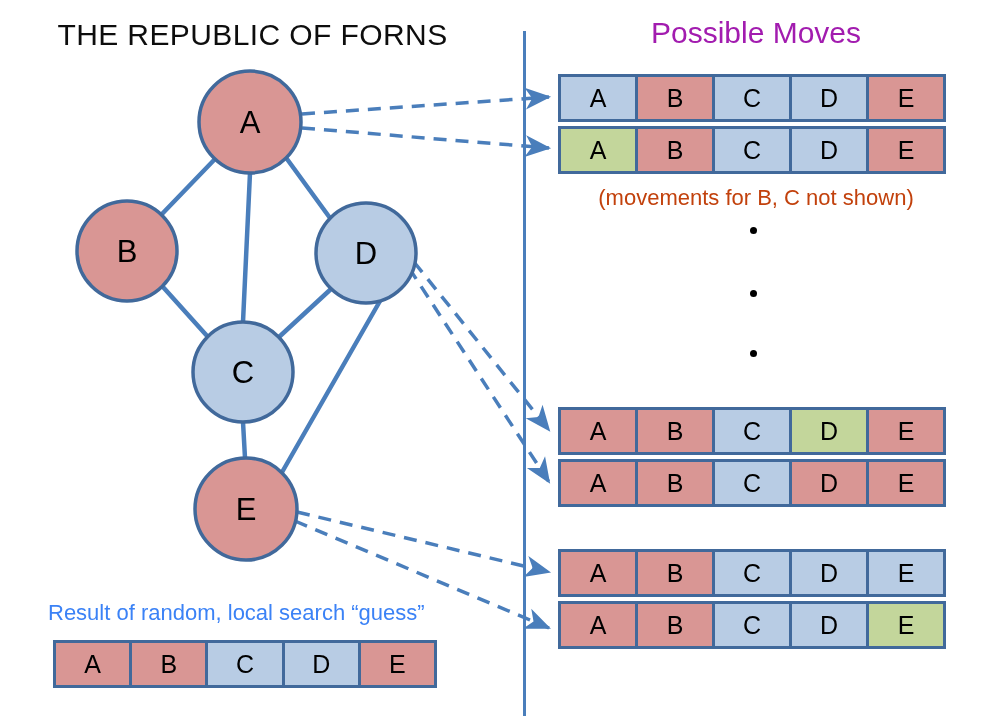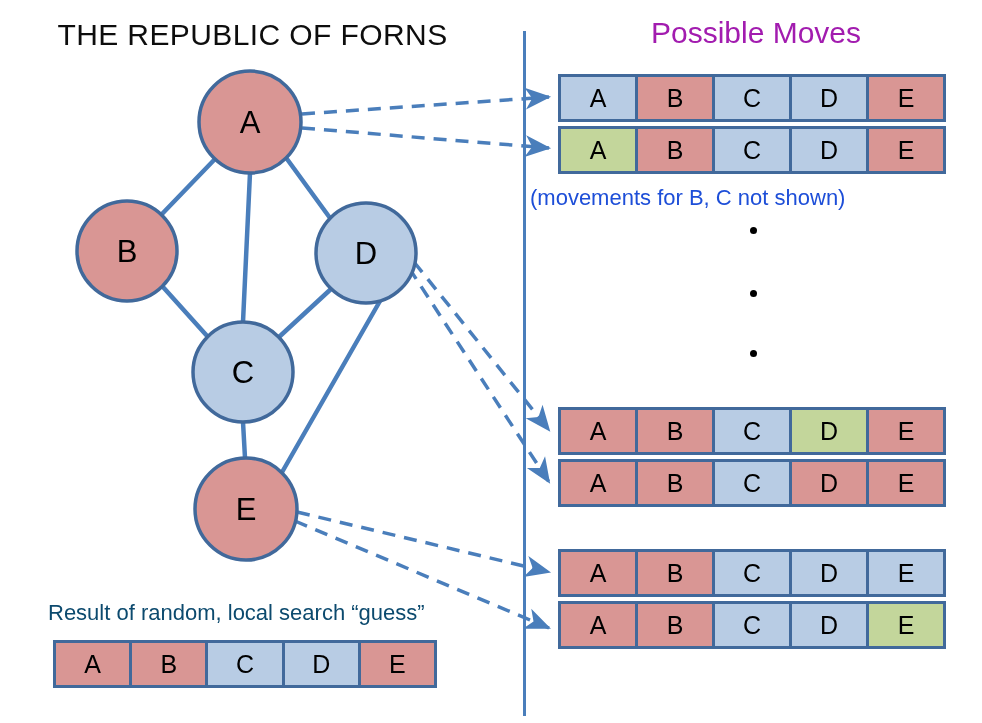--- a/index.html
+++ b/index.html
@@ -24,23 +24,23 @@
   .strip{position:absolute;display:flex;border:3px solid #41699b;box-sizing:border-box;
        background:#41699b;}
   .cell{flex:1 1 0;display:flex;align-items:center;justify-content:center;
        font-size:25px;color:#000;border-right:3px solid #41699b;box-sizing:border-box;}
   .cell:last-child{border-right:none;}
   .c-blue{background:#b8cce4;}
   .c-red{background:#d99694;}
   .c-green{background:#c3d69b;}
 
   
-  .note-moves{position:absolute;left:530px;top:185px;width:452px;text-align:left;
-       font-size:22px;color:#1d4ed8;}
-  .caption-result{position:absolute;left:48px;top:600px;font-size:22px;color:#0c4a6e;
+  .note-moves{position:absolute;left:530px;top:185px;width:452px;text-align:center;
+       font-size:22px;color:#c2410c;}
+  .caption-result{position:absolute;left:48px;top:600px;font-size:22px;color:#3b82f6;
        white-space:nowrap;}
 
   
   .dot{position:absolute;width:7px;height:7px;border-radius:50%;background:#000;}
 </style>
 </head>
 <body>
 
 <div class="stage">
 

